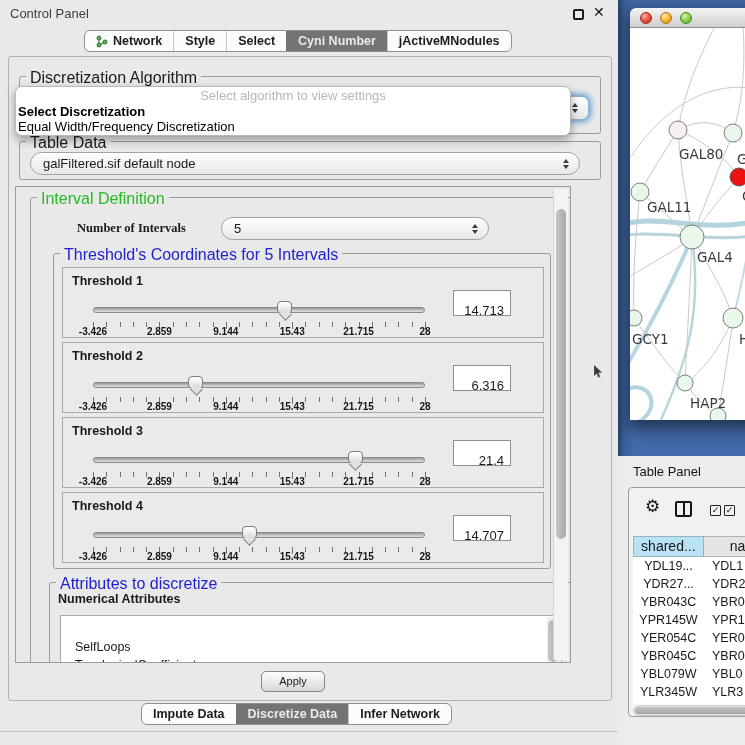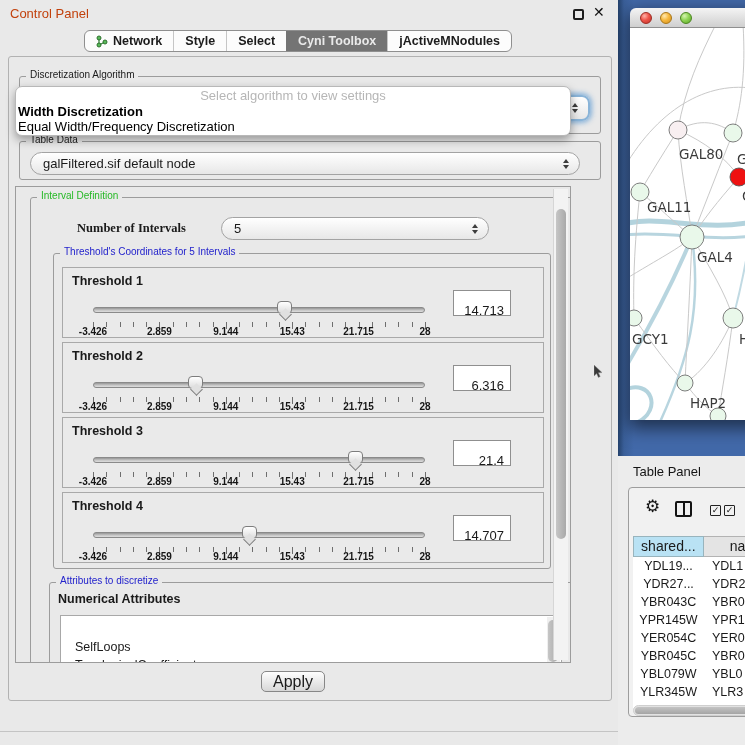--- a/index.html
+++ b/index.html
@@ -2,41 +2,41 @@
 <html><head>
 <meta charset="utf-8">
 <style>
   * { margin:0; padding:0; box-sizing:border-box; }
   html,body { width:745px; height:745px; }
   body { position:relative; overflow:hidden; background:#e9e9e9;
          font-family:"Liberation Sans","DejaVu Sans",sans-serif; color:#1a1a1a; }
 
   
   .control-panel { position:absolute; left:0; top:0; width:618px; height:745px; background:#e9e9e9; }
-  .cp-title { position:absolute; left:10px; top:6px; font-size:13px; color:#c2410c; }
+  .cp-title { position:absolute; left:10px; top:6px; font-size:13px; color:#404040; }
   .float-icon { position:absolute; left:573px; top:9px; width:11px; height:11px; border:2px solid #1d1d1d; border-radius:2px; }
   .close-icon { position:absolute; left:593px; top:4px; font-size:14px; font-weight:bold; color:#111; }
   .close-icon::before { content:"✕"; }
 
   .tabbar { position:absolute; display:flex; height:22px; background:#fcfcfc;
             border:1px solid #8f8f8f; border-radius:6px; overflow:hidden; }
   .top-tabs { left:84px; top:30px; }
   .bottom-tabs { left:141px; top:703px; }
   .tab { display:flex; align-items:center; gap:5px; padding:0 11px; font-size:12.5px;
          font-weight:bold; color:#1c1c1c; border-left:1px solid #c6c6c6; white-space:nowrap; }
   .tab:first-child { border-left:none; }
   .tab.selected { background:#747474; color:#eaeaea; border-left-color:#747474; }
   .net-icon svg { display:block; }
 
   .main-panel { position:absolute; left:8px; top:56px; width:604px; height:645px;
                 border:1px solid #b2b2b2; border-radius:3px; background:#e9e9e9; }
 
   .group { position:absolute; border:1px solid #9c9c9c; border-radius:3px; }
   .group-label { position:absolute; top:-8px; left:6px; background:#e9e9e9; padding:0 4px;
-                 font-size:10px; white-space:nowrap; }
+                 font-size:16px; white-space:nowrap; }
   .group-label.green { color:#27b927; }
   .group-label.blue  { color:#2222cc; }
 
   .algo-group { left:10px; top:19px; width:582px; height:58px; }
   .combo { position:absolute; background:linear-gradient(#ffffff,#e7e7e7); border:1px solid #a3a3a3;
            border-radius:12px; font-size:13px; line-height:21px; padding-left:12px; }
   .stepper { position:absolute; right:10px; top:50%; transform:translateY(-50%);
              display:flex; flex-direction:column; gap:2px; }
   .stepper i { display:block; width:0; height:0; border-left:3.5px solid transparent; border-right:3.5px solid transparent; }
   .stepper .up   { border-bottom:4px solid #3c3c3c; }
@@ -91,21 +91,21 @@
   .attr-group { left:18px; top:384px; width:524px; height:110px; }
   .attr-title { position:absolute; left:8px; top:9px; font-size:12.5px; font-weight:bold; }
   .attr-list { position:absolute; left:10px; top:32px; width:502px; height:75px;
                background:#fff; border:1px solid #a8a8a8; overflow:hidden; padding-top:22px; }
   .attr-item { font-size:12.5px; line-height:18px; padding-left:14px; }
   .attr-scroll { position:absolute; right:1px; top:1px; bottom:1px; width:13px; background:#efefef; }
   .attr-scroll .thumb-v { top:3px; height:42px; left:1.5px; }
 
   .apply-btn { position:absolute; left:252px; top:614px; width:64px; height:21px;
                background:linear-gradient(#fefefe,#d7d7d7); border:1px solid #878787;
-               border-radius:5px; font-size:16px; text-align:center; line-height:19px; }
+               border-radius:5px; font-size:11px; text-align:center; line-height:19px; }
 
   .cp-bottom-line { position:absolute; left:0; top:731px; width:618px; border-top:1px solid #c4c4c4; }
 
   .cursor { position:absolute; left:594px; top:364px; z-index:60; }
 
   
   .desktop { position:absolute; left:618px; top:0; width:127px; height:456px; overflow:hidden;
              background:linear-gradient(90deg,#24416b 0px,#3a5f99 6px,#4269a9 16px,#4269a9 100%); }
   .network-window { position:absolute; left:12px; top:8px; width:140px; height:412px;
                     border-radius:6px 6px 0 0; box-shadow:0 6px 18px 2px rgba(0,0,0,.55); }
@@ -167,21 +167,21 @@
         </span>
         <span>Network</span>
       </div>
       <div class="tab">
         <span>Style</span>
       </div>
       <div class="tab">
         <span>Select</span>
       </div>
       <div class="tab selected">
-        <span>Cyni Toolbox</span>
+        <span>Cyni Number</span>
       </div>
       <div class="tab">
         <span>jActiveMNodules</span>
       </div>
     </div>
 
   <div class="main-panel">
 
     <div class="group algo-group">
       <span class="group-label">Discretization Algorithm</span>
@@ -189,21 +189,21 @@
         <span class="stepper">
             <i class="up"></i>
             <i class="down"></i>
           </span>
       </div>
     </div>
 
     <div class="algo-popup">
       <div class="popup-placeholder">Select algorithm to view settings</div>
       <div id="popup-items">
-          <div class="popup-item bold">Width Discretization</div>
+          <div class="popup-item bold">Select Discretization</div>
           <div class="popup-item">Equal Width/Frequency Discretization</div>
         </div>
     </div>
 
     <div class="group tabledata-group">
       <span class="group-label">Table Data</span>
       <div class="combo table-combo">
         <span>galFiltered.sif default node</span>
         <span class="stepper">
             <i class="up"></i>
@@ -426,20 +426,31 @@
       </div>
 
       <div class="vscrollbar">
         <div class="thumb-v vs-main"></div>
       </div>
     </div>
 
     <div class="apply-btn">Apply</div>
   </div>
 
+  <div class="tabbar bottom-tabs" id="bottom-tabs">
+      <div class="tab">
+        <span>Impute Data</span>
+      </div>
+      <div class="tab selected">
+        <span>Discretize Data</span>
+      </div>
+      <div class="tab">
+        <span>Infer Network</span>
+      </div>
+    </div>
   <div class="cp-bottom-line"></div>
 
   <div class="cursor">
     <svg width="9" height="13" viewBox="0 0 9 13">
         <polygon points="0,0 0,11 2.6,8.6 4.4,12.4 6.2,11.5 4.4,7.8 8,7.6" fill="#3a3a3a" stroke="#888" stroke-width="0.5"></polygon>
       </svg>
   </div>
 </div>
 
 <div class="desktop">

